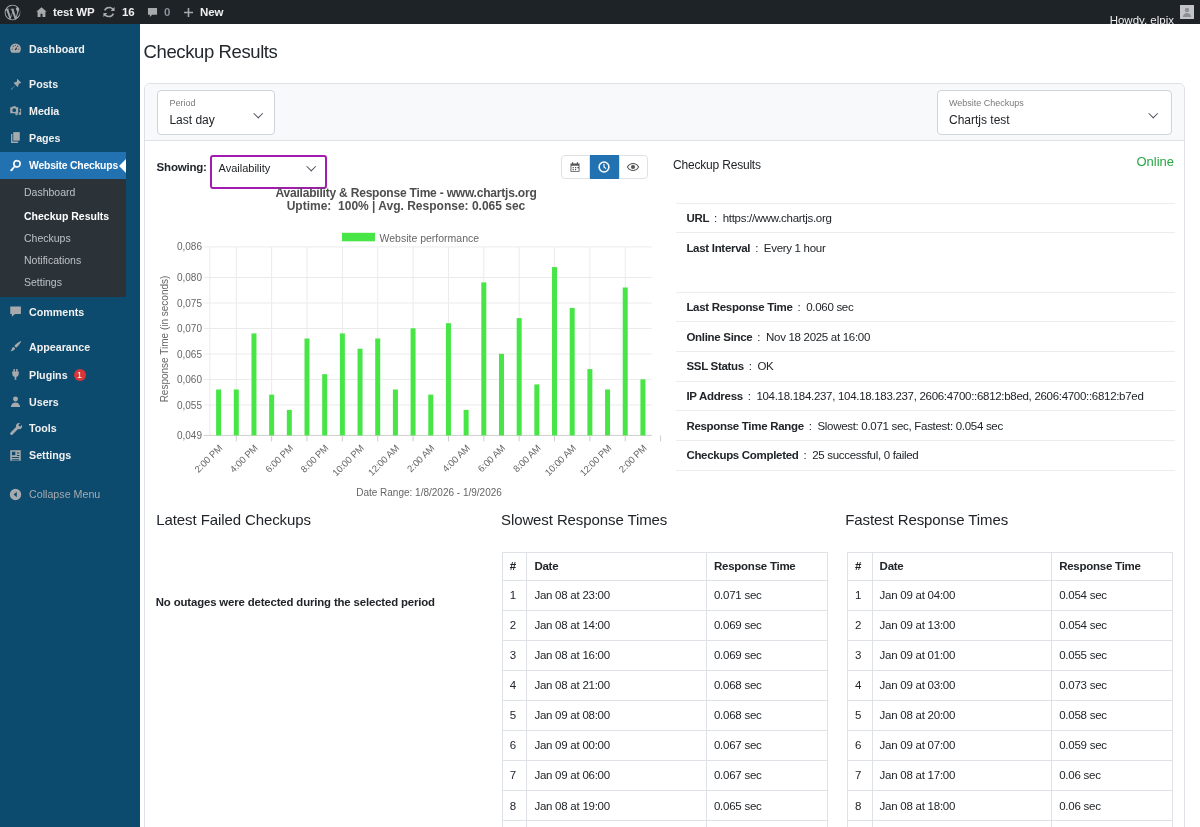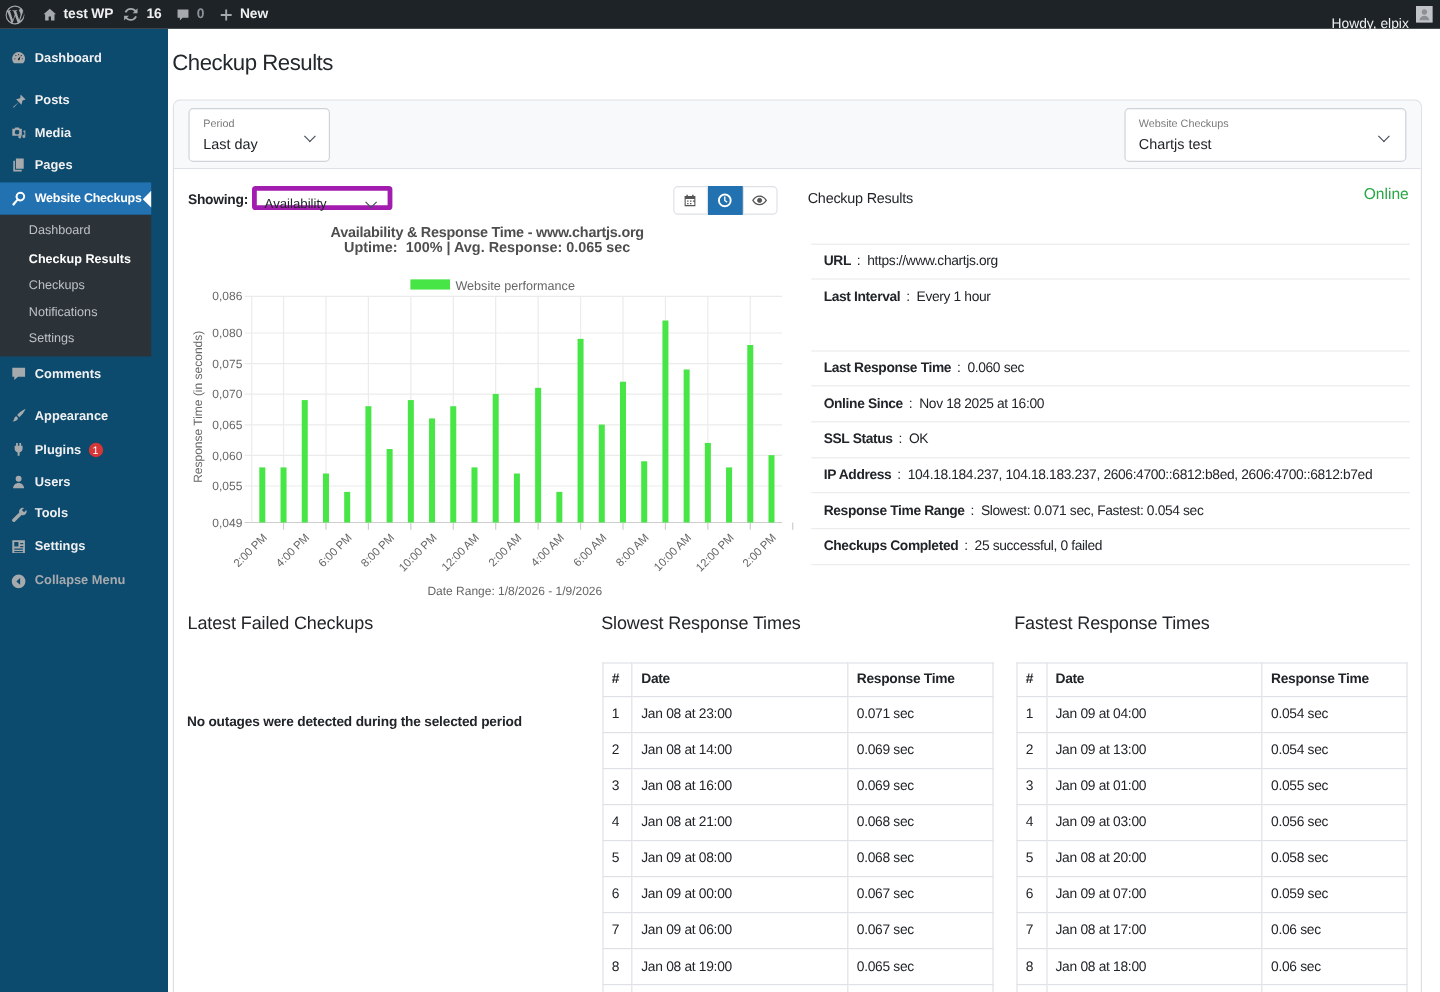--- a/index.html
+++ b/index.html
@@ -8,36 +8,36 @@
 body { font-family:"Liberation Sans", sans-serif; background:#fff; position:relative; }
 .topbar { position:absolute; left:0; top:0; width:1200px; height:24px; background:#1d2327; z-index:30; }
 .tb-item { position:absolute; top:0; height:24px; display:flex; align-items:center; gap:5px; }
 .tb-t { color:#f0f0f1; font-size:11.5px; font-weight:600; letter-spacing:-0.1px;text-align:center; }
 .tb-g { color:#8a9199; }
 .tb-howdy { position:absolute; right:26px; top:0; height:40px; display:flex; align-items:center; color:#f0f0f1; font-size:11.5px; }
 .sidebar { position:absolute; left:0; top:24px; width:140px; height:803px; background:#0c4a6e; z-index:20; }
 .mi { position:absolute; left:0; width:126px; height:27px; display:flex; align-items:center; color:#f0f0f1; font-size:10.7px; font-weight:600; }
 .mi svg { margin-left:8px; margin-right:6px; flex:none; }
 .mi.active { background:#2271b1; color:#fff; }
-.mi.collapse { color:#a7aaad; font-weight:700; }
+.mi.collapse { color:#a7aaad; font-weight:400;margin-top:10px; }
 .arrow { position:absolute; top:134.5px; left:112px; width:0; height:0; border:7px solid transparent; border-right-color:#ffffff; z-index:25; }
 .subblk { position:absolute; top:155px; left:0; width:126px; height:118.4px; background:#2c3338; }
 .smi { position:absolute; left:24px; width:100px; color:#bdc1c6; font-size:10.5px; }
 .smi.cur { color:#fff; font-weight:700; }
 .badge { display:inline-block; margin-left:6px; background:#d63638; color:#fff; border-radius:50%; width:12px; height:12px; line-height:12px; text-align:center; font-size:9px; font-weight:400; }
 .content { position:absolute; left:126px; top:24px; width:1074px; height:803px; background:#fff; }
 h1 { position:absolute; left:17.6px; top:16.6px; font-size:18.5px; letter-spacing:-0.4px; font-weight:400; color:#23282d; }
 .card { position:absolute; left:17.5px; top:59px; width:1041.5px; height:800px; border:1px solid #dee2e6; border-radius:6px 6px 0 0; background:#fff; }
 .card-h { position:absolute; left:0; top:0; width:100%; height:56.5px; background:#f8f9fa; border-bottom:1px solid #dee2e6; border-radius:6px 6px 0 0; }
 .fsel { position:absolute; border:1px solid #ced4da; border-radius:4px; background:#fff; }
 .fsel .lab { position:absolute; left:11px; top:6.5px; font-size:9px; color:#7a7a7a; }
 .fsel .val { position:absolute; left:11px; top:21.5px; font-size:12px; color:#212529; }
 .chev { position:absolute; width:6.5px; height:6.5px; border-right:1.3px solid #49505a; border-bottom:1.3px solid #49505a; transform:rotate(45deg); }
 .showing { position:absolute; left:12.1px; top:76.5px; font-size:11.5px; letter-spacing:-0.2px; font-weight:700; color:#212529; }
-.ssel { position:absolute; left:65px; top:71.2px; width:117px; height:20px; border:4px solid #a21caf; border-radius:3px; background:#fff; }
+.ssel { position:absolute; left:65px; top:71.2px; width:117px; height:34px; border:2px solid #a21caf; border-radius:3px; background:#fff; }
 .ssel .val { position:absolute; left:7px; top:4.5px; font-size:11px; color:#212529; }
 .btngrp { position:absolute; left:416.2px; top:70.5px; width:87px; height:24.3px; }
 .btn { position:absolute; top:0; width:29px; height:24.3px; border:1px solid #dee2e6; background:#fff; display:flex; align-items:center; justify-content:center; }
 .btn.b1 { left:0; border-radius:4px 0 0 4px; }
 .btn.b2 { left:29px; background:#2271b1; border-color:#2271b1; }
 .btn.b3 { left:58px; border-radius:0 4px 4px 0; }
 .chart { position:absolute; left:-3.5px; top:97px; }
 .ptitle { position:absolute; left:528.6px; top:74.2px; font-size:12px; letter-spacing:-0.2px; color:#212529; }
 .ponline { position:absolute; left:962.5px; top:69.7px; width:67px; text-align:right; font-size:13px; color:#28a745; font-weight:400; }
 .prow { position:absolute; left:531.4px; width:499px; height:29.66px; border-top:1px solid #ececec; font-size:11.5px; letter-spacing:-0.3px; color:#212529; display:flex; align-items:center; padding-left:10.5px; white-space:nowrap; }
@@ -390,21 +390,21 @@
             <td class="c3">0.054 sec</td>
           </tr>
 <tr>
             <td class="c1">3</td>
             <td class="c2">Jan 09 at 01:00</td>
             <td class="c3">0.055 sec</td>
           </tr>
 <tr>
             <td class="c1">4</td>
             <td class="c2">Jan 09 at 03:00</td>
-            <td class="c3">0.056 sec</td>
+            <td class="c3">0.073 sec</td>
           </tr>
 <tr>
             <td class="c1">5</td>
             <td class="c2">Jan 08 at 20:00</td>
             <td class="c3">0.058 sec</td>
           </tr>
 <tr>
             <td class="c1">6</td>
             <td class="c2">Jan 09 at 07:00</td>
             <td class="c3">0.059 sec</td>

